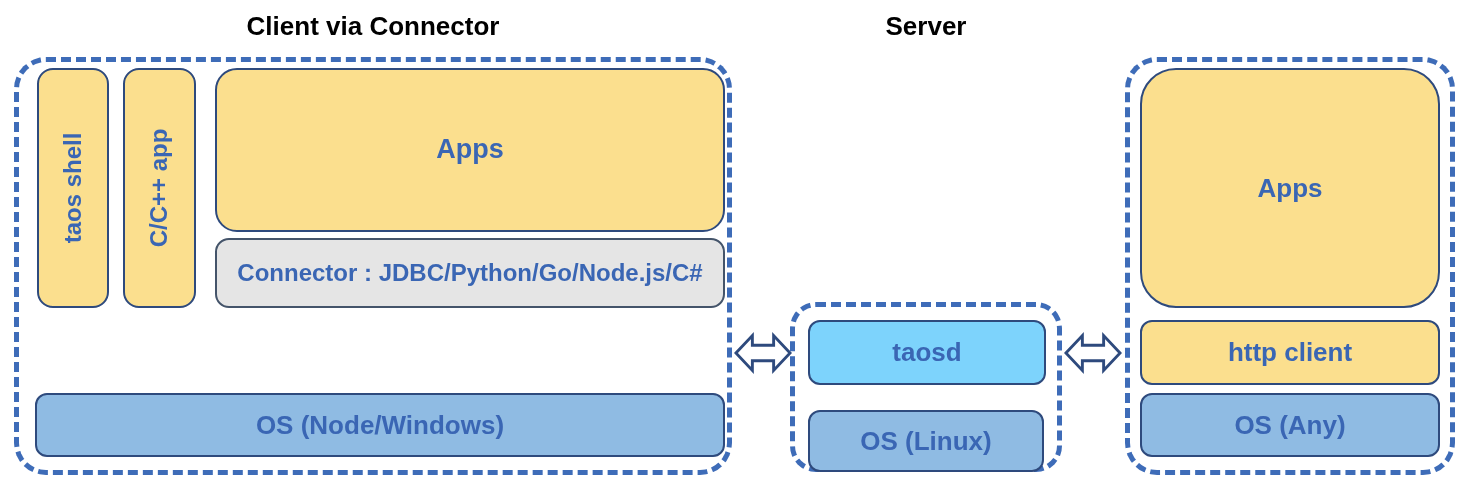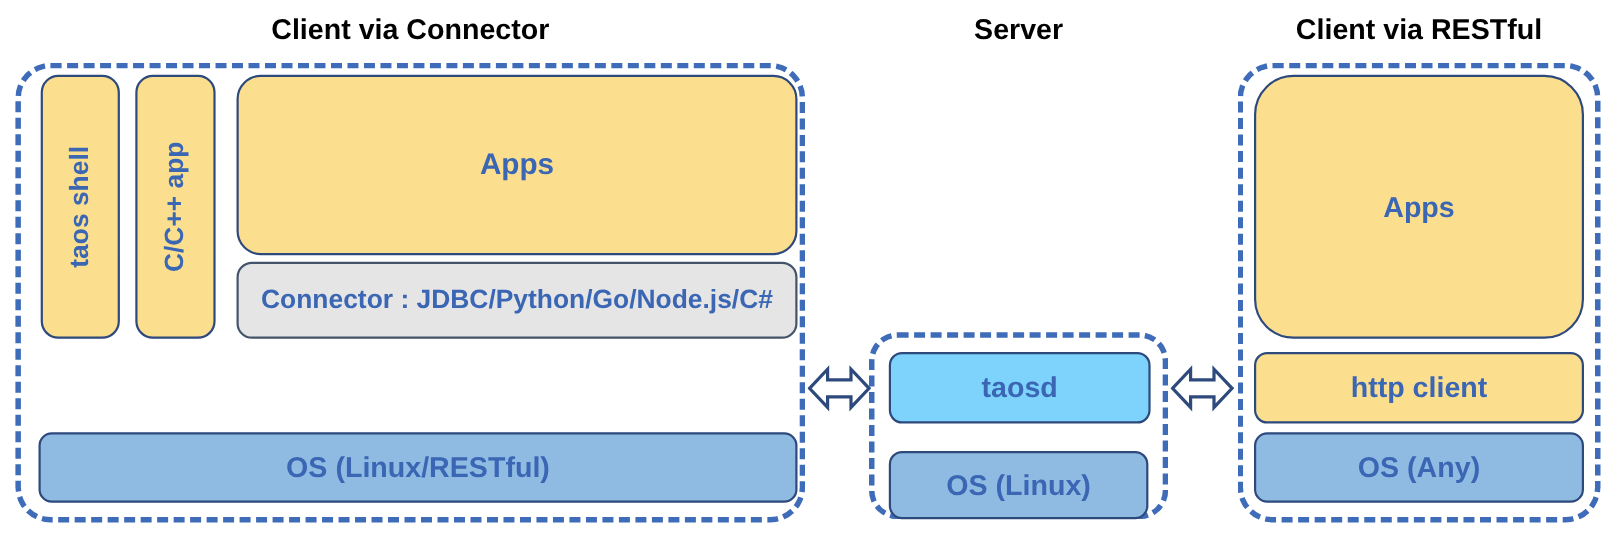--- a/index.html
+++ b/index.html
@@ -47,40 +47,39 @@
   .arrow2{left:1064px;top:330px;}
   .arrow svg{display:block;width:100%;height:100%;}
 </style>
 </head>
 <body>
 
 <div class="canvas">
 
   <div class="sec-title title-left">Client via Connector</div>
   <div class="sec-title title-server">Server</div>
-  <div class="sec-title title-right">Client via RESTful</div>
 
   <div class="dashed dash-left"></div>
   <div class="dashed dash-server"></div>
   <div class="dashed dash-right"></div>
 
   <div class="box yellow vbox">
     <span class="vtext">taos shell</span>
   </div>
   <div class="box yellow vbox2">
     <span class="vtext">C/C++ app</span>
   </div>
   <div class="box yellow apps-box">
     <span>Apps</span>
   </div>
   <div class="box gray connector-box">
     <span>Connector : JDBC/Python/Go/Node.js/C#</span>
   </div>
   <div class="box blue os-left-box">
-    <span>OS (Linux/RESTful)</span>
+    <span>OS (Node/Windows)</span>
   </div>
 
   <div class="box green taosd-box">
     <span>taosd</span>
   </div>
   <div class="box blue os-server-box">
     <span>OS (Linux)</span>
   </div>
 
   <div class="box yellow apps-rest-box">

